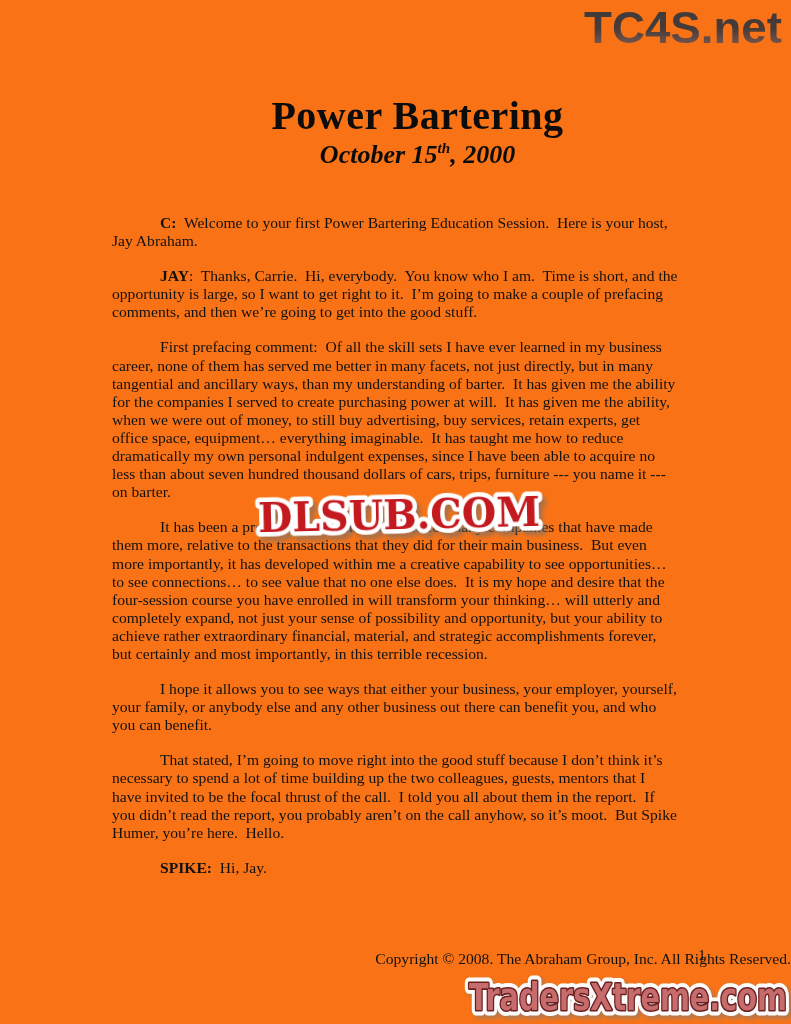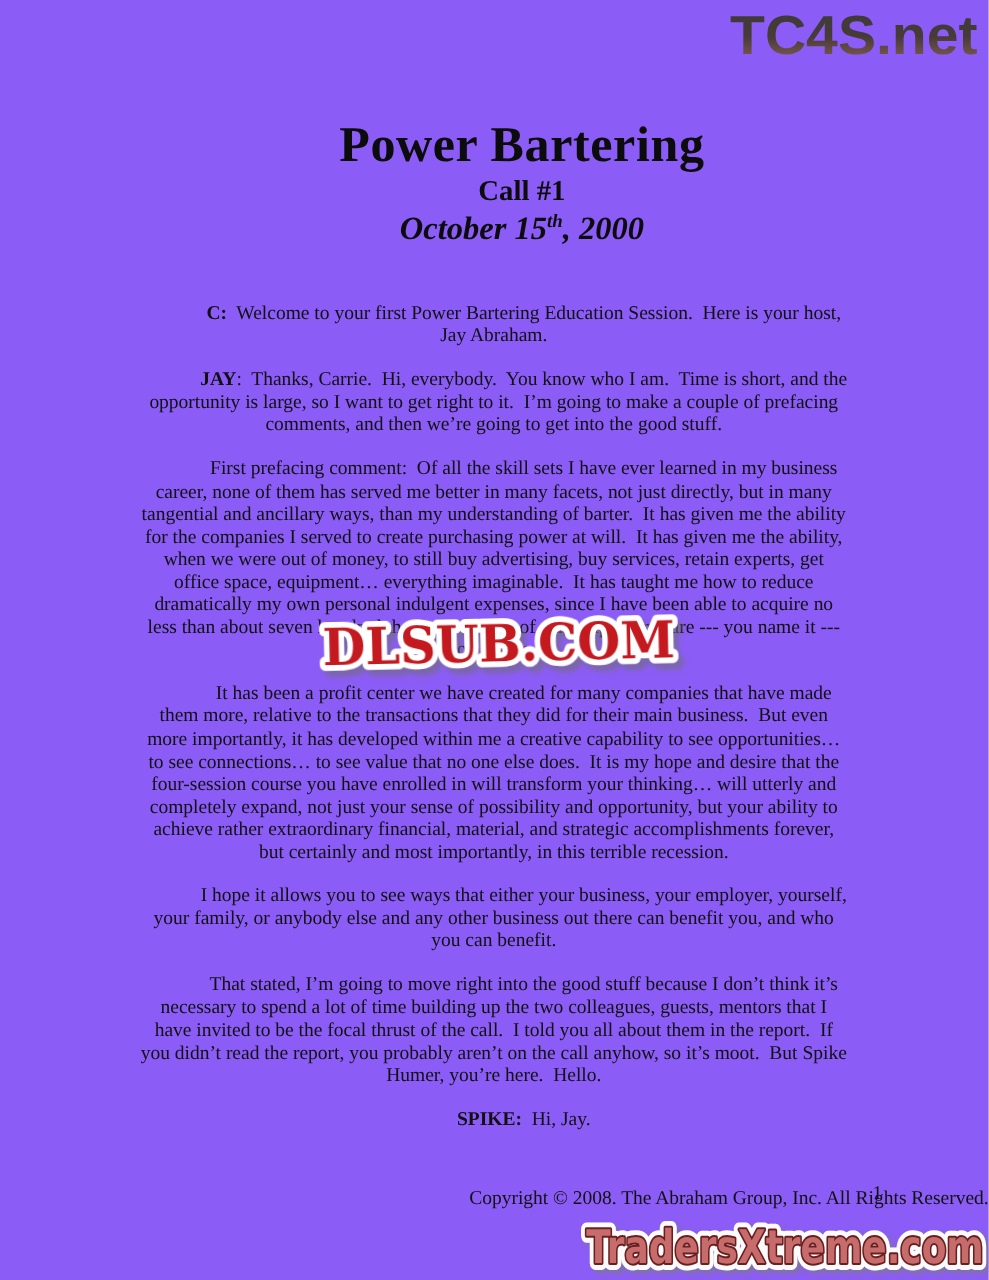--- a/index.html
+++ b/index.html
@@ -1,20 +1,20 @@
 <!DOCTYPE html>
 <html><head>
 <meta charset="utf-8">
 <style>
   html, body { margin: 0; padding: 0; background: #ffffff; }
   .page {
     position: relative;
     width: 791px;
     height: 1024px;
-    background: #8b5cf6;
+    background: #f97316;
     overflow: hidden;
     font-family: "Liberation Serif", serif;
     color: #111111;
   }
   
   .logo-svg {
     position: absolute;
     top: 2px;
     right: 6px;
     width: 204px;
@@ -53,21 +53,20 @@
     line-height: 0;
     font-style: italic;
   }
   
   .body-text {
     margin: 44px 110px 0 112px;
     width: 566px;
     font-size: 15.6px;
     line-height: 18.1px;
     white-space: pre-wrap;
-    text-align: center;
   }
   .body-text p {
     margin: 0 0 17px 0;
     text-indent: 48px;
   }
   
   .wm-center {
     position: absolute;
     left: 249px;
     top: 481px;
@@ -114,21 +113,20 @@
         <stop offset="0%" stop-color="#3b3b3b"></stop>
         <stop offset="52%" stop-color="#473b38"></stop>
         <stop offset="100%" stop-color="#8e6157"></stop>
       </linearGradient>
     </defs>
     <text x="102" y="41" text-anchor="middle" font-family="'Liberation Sans', sans-serif" font-weight="bold" font-size="44" textLength="198" lengthAdjust="spacingAndGlyphs" fill="url(#logoGrad)">TC4S.net</text>
   </svg>
 
   <div class="title-block">
     <h1 class="doc-title">Power Bartering</h1>
-    <div class="doc-subtitle">Call #1</div>
     <div class="doc-date"><span>October 15</span><sup>th</sup><span>, 2000</span></div>
   </div>
 
   <div class="body-text"><p><b>C:</b><span>  Welcome to your first Power Bartering Education Session.  Here is your host, Jay Abraham.</span></p><p><b>JAY</b><span>:  Thanks, Carrie.  Hi, everybody.  You know who I am.  Time is short, and the opportunity is large, so I want to get right to it.  I’m going to make a couple of prefacing comments, and then we’re going to get into the good stuff.</span></p><p><span>First prefacing comment:  Of all the skill sets I have ever learned in my business career, none of them has served me better in many facets, not just directly, but in many tangential and ancillary ways, than my understanding of barter.  It has given me the ability for the companies I served to create purchasing power at will.  It has given me the ability, when we were out of money, to still buy advertising, buy services, retain experts, get office space, equipment… everything imaginable.  It has taught me how to reduce dramatically my own personal indulgent expenses, since I have been able to acquire no less than about seven hundred thousand dollars of cars, trips, furniture --- you name it --- on barter.</span></p><p><span>It has been a profit center we have created for many companies that have made them more, relative to the transactions that they did for their main business.  But even more importantly, it has developed within me a creative capability to see opportunities… to see connections… to see value that no one else does.  It is my hope and desire that the four-session course you have enrolled in will transform your thinking… will utterly and completely expand, not just your sense of possibility and opportunity, but your ability to achieve rather extraordinary financial, material, and strategic accomplishments forever, but certainly and most importantly, in this terrible recession.</span></p><p><span>I hope it allows you to see ways that either your business, your employer, yourself, your family, or anybody else and any other business out there can benefit you, and who you can benefit.</span></p><p><span>That stated, I’m going to move right into the good stuff because I don’t think it’s necessary to spend a lot of time building up the two colleagues, guests, mentors that I have invited to be the focal thrust of the call.  I told you all about them in the report.  If you didn’t read the report, you probably aren’t on the call anyhow, so it’s moot.  But Spike Humer, you’re here.  Hello.</span></p><p><b>SPIKE:</b><span>  Hi, Jay.</span></p></div>
 
   <svg class="wm-center" viewBox="0 0 300 66">
     <text x="150" y="48" text-anchor="middle" font-family="'DejaVu Serif', serif" font-weight="bold" font-size="41" textLength="282" lengthAdjust="spacingAndGlyphs" fill="#c4191f" stroke="#ffffff" stroke-width="9" stroke-linejoin="round" paint-order="stroke">DLSUB.COM</text>
   </svg>
 
   <div class="footer-copyright">Copyright © 2008. The Abraham Group, Inc. All Rights Reserved.</div>

